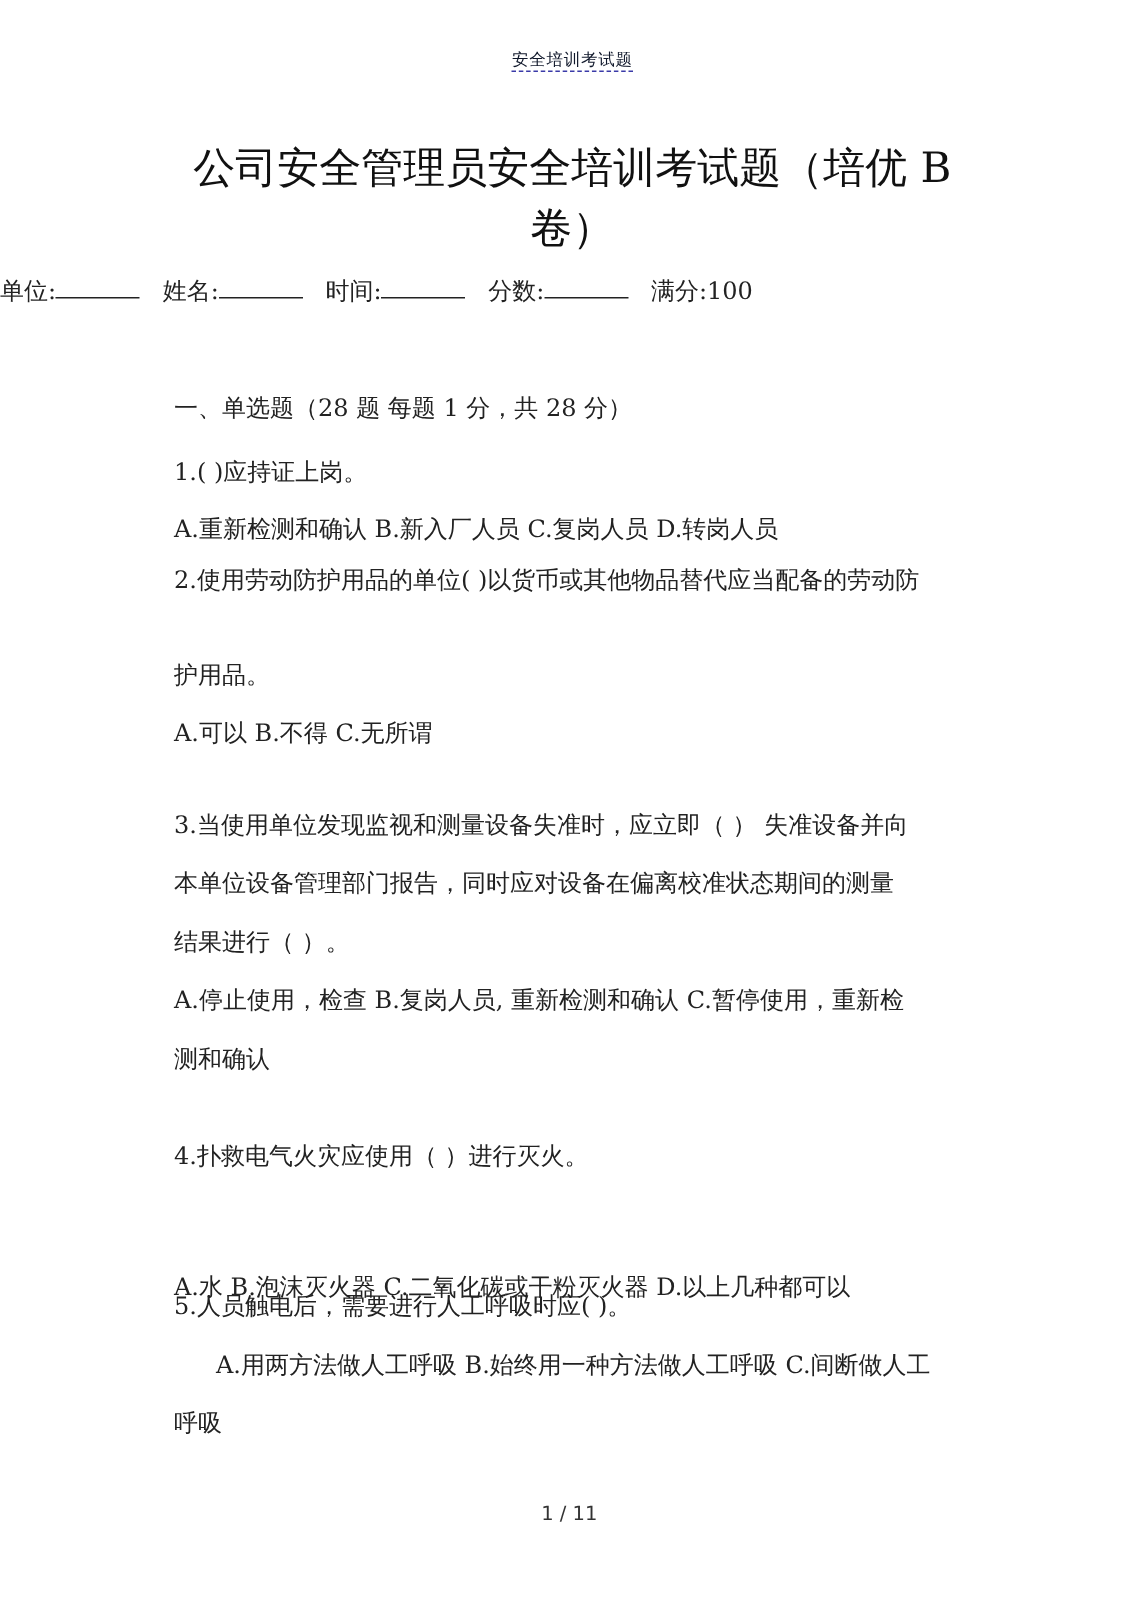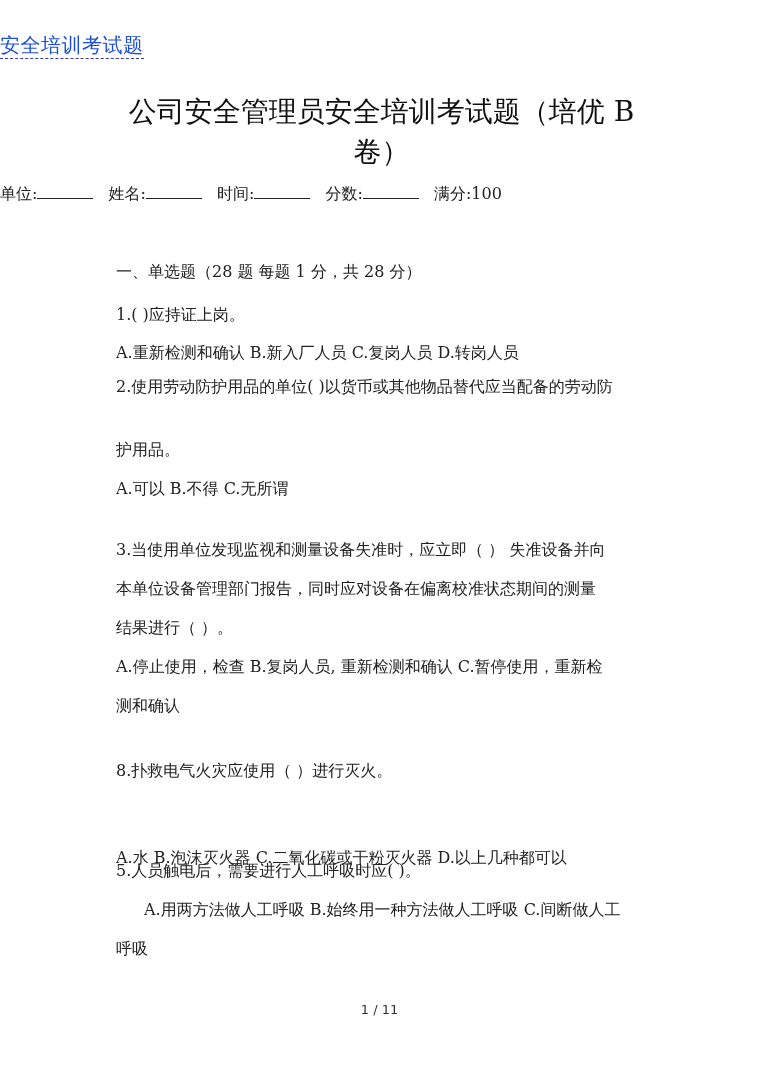--- a/index.html
+++ b/index.html
@@ -3,21 +3,21 @@
   <meta charset="utf-8">
   <style>
     html, body { margin: 0; padding: 0; background: #ffffff; }
     body {
       width: 763px; height: 1080px; position: relative; overflow: hidden;
       font-family: "DejaVu Serif", "Liberation Serif", serif;
       color: #1a1a1a;
     }
     .header {
       position: absolute; top: 32px; left: 0; width: 763px;
-      font-size: 20px; color: #1d4ed8;
+      text-align: center; font-size: 11px; color: #0f172a;
       letter-spacing: 0.5px;
     }
     .header span { border-bottom: 1px dashed #3a3aa8; padding-bottom: 1px; }
     .title {
       position: absolute; top: 92px; left: 110px; width: 543px;
       text-align: center; font-size: 28px; line-height: 40px; color: #111;
     }
     .infoline {
       position: absolute; top: 184px; left: 0; width: 763px;
       text-align: left; font-size: 16px; color: #222;
@@ -61,21 +61,21 @@
   <div class="line" style="top:377px;">2.使用劳动防护用品的单位( )以货币或其他物品替代应当配备的劳动防</div>
   <div class="line" style="top:440px;">护用品。</div>
   <div class="line" style="top:479px;">A.可以  B.不得  C.无所谓</div>
 
   <div class="line" style="top:540px;">3.当使用单位发现监视和测量设备失准时，应立即（ ）  失准设备并向</div>
   <div class="line" style="top:579px;">本单位设备管理部门报告，同时应对设备在偏离校准状态期间的测量</div>
   <div class="line" style="top:618px;">结果进行（ ）。</div>
   <div class="line" style="top:657px;">A.停止使用，检查  B.复岗人员, 重新检测和确认  C.暂停使用，重新检</div>
   <div class="line" style="top:696px;">测和确认</div>
 
-  <div class="line" style="top:761px;">8.扑救电气火灾应使用（  ）进行灭火。</div>
+  <div class="line" style="top:761px;">4.扑救电气火灾应使用（  ）进行灭火。</div>
   <div class="line" style="top:800px;margin-top:48px;">A.水  B.泡沫灭火器  C.二氧化碳或干粉灭火器  D.以上几种都可以</div>
 
   <div class="line" style="top:861px;">5.人员触电后，需要进行人工呼吸时应( )。</div>
   <div class="line" style="top:900px;margin-left:28px;">A.用两方法做人工呼吸  B.始终用一种方法做人工呼吸  C.间断做人工</div>
   <div class="line" style="top:939px;">呼吸</div>
 </div>
 
 <div class="footer">1 / 11</div>
 
 </body></html>

